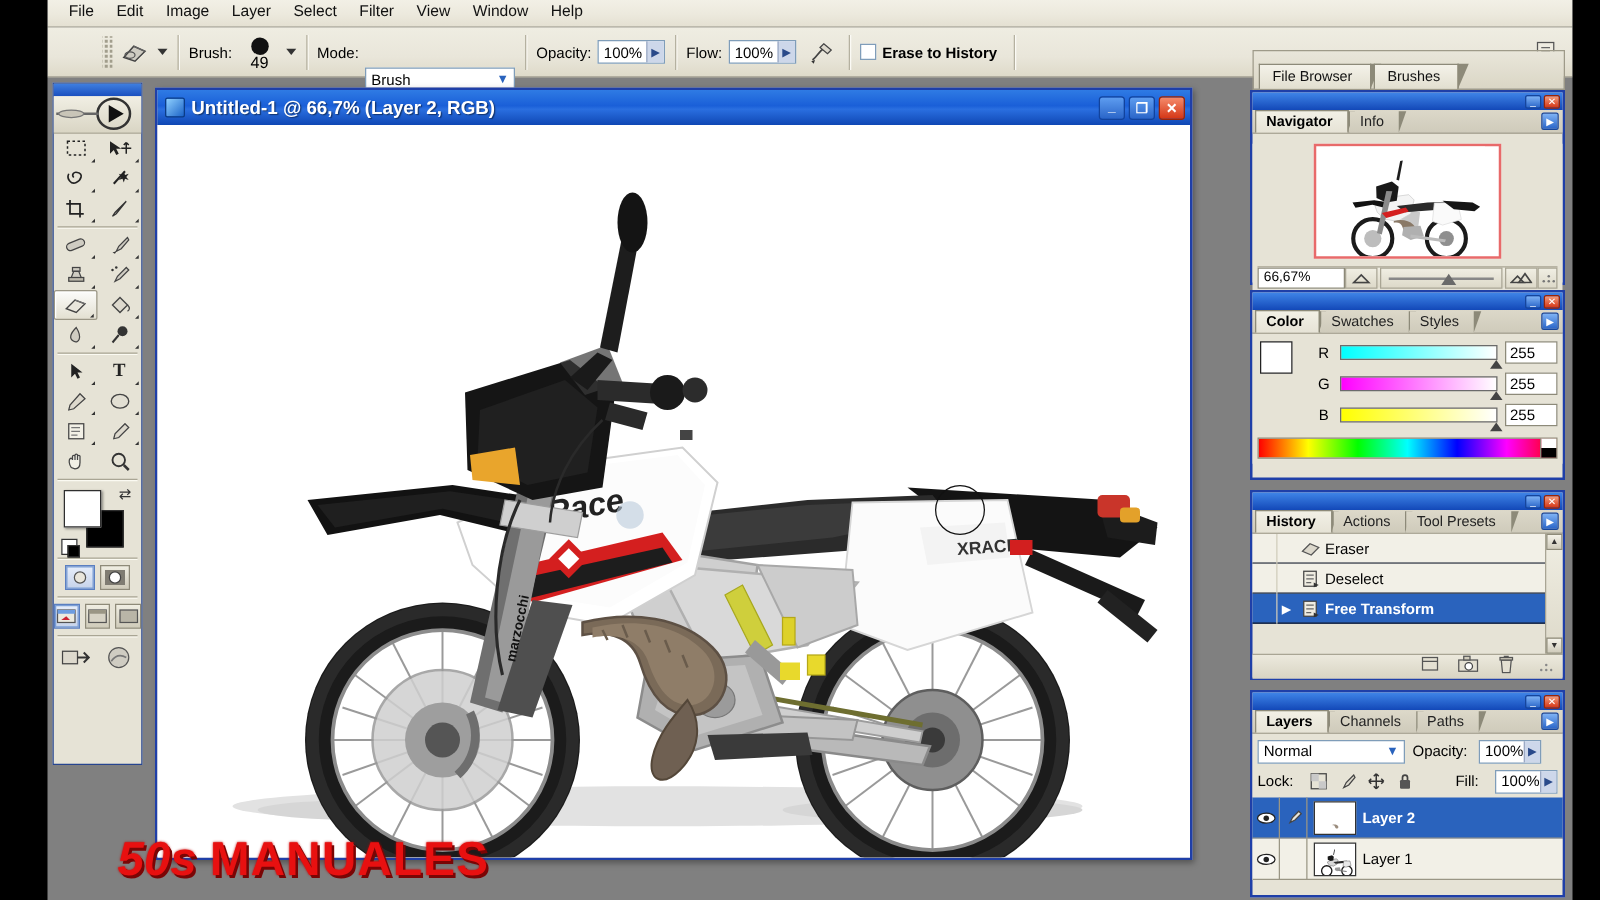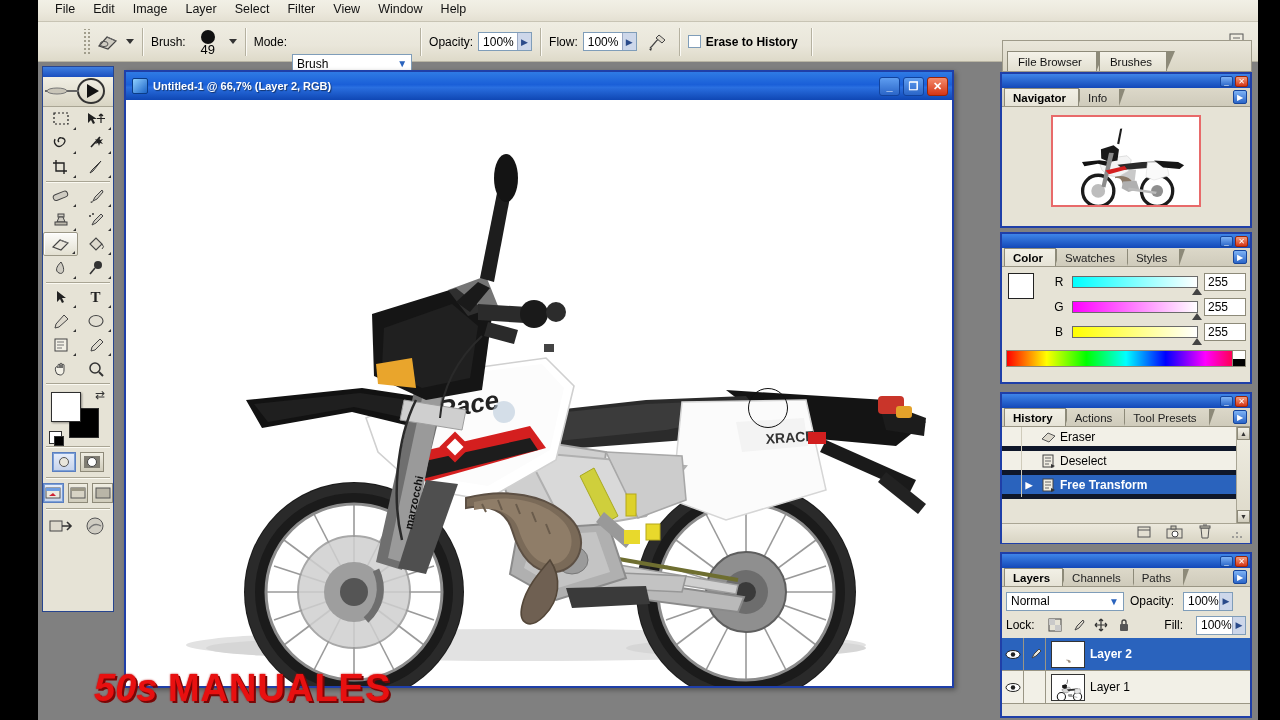--- a/index.html
+++ b/index.html
@@ -170,21 +170,21 @@
   }
   #doc .dtitle {
     height:28px; background:linear-gradient(to bottom,#2f7be4 0%,#1a5fd8 45%,#2a6fe0 55%,#0f47b4 100%);
     display:flex; align-items:center; padding-left:6px; color:#fff;
   }
   #doc .dtitle .dicon {
     width:16px;height:16px;margin-right:5px;
     background:linear-gradient(135deg,#8fd0ff,#1c64c8);
     border:1px solid #0b3c86; border-radius:2px;
   }
-  #doc .dtitle .dtxt { font-size:11px; font-weight:bold; text-shadow:1px 1px 1px rgba(0,0,0,.5); white-space:nowrap;}
+  #doc .dtitle .dtxt { font-size:15px; font-weight:bold; text-shadow:1px 1px 1px rgba(0,0,0,.5); white-space:nowrap;}
   #doc .wbtns { margin-left:auto; display:flex; gap:3px; padding-right:4px; }
   .wbtn {
     width:21px;height:19px;border:1px solid #12439d;border-radius:3px;
     display:flex;align-items:center;justify-content:center;
     font-size:11px; color:#fff; font-weight:bold;
     background:linear-gradient(to bottom,#5e9df0,#2a65c8);
   }
   .wbtn.close { background:linear-gradient(to bottom,#f58b6b,#d43515); border-color:#9c2406; }
   #canvas {
     position:absolute; left:0; top:28px; width:826px; height:586px;
@@ -267,21 +267,21 @@
   #color-swatches .b{position:absolute;left:14px;top:14px;width:26px;height:26px;background:#000;border:1px solid #222;z-index:-1;}
   #spectrum {
     height:17px; margin-top:4px; border:1px solid #8d8a79; position:relative;
     background: linear-gradient(to right,#ff0000,#ffff00,#00ff00,#00ffff,#0000ff,#ff00ff,#ff0000);
   }
   #spectrum .bw{position:absolute;right:0;top:0;width:13px;height:100%;
     background:linear-gradient(to bottom,#fff 0%,#fff 50%,#000 50%,#000 100%); border-left:1px solid #8d8a79;}
 
   
   .h-row {
-    display:flex; align-items:center; height:24px; border-bottom:5px solid #0f172a;
+    display:flex; align-items:center; height:24px; border-bottom:1px solid #0f172a;
     background:#f2f0e7; font-size:12px; color:#000;
   }
   .h-row.sel { background:#2a63bd; color:#fff; font-weight:bold; }
   .h-row .snapbox { width:20px;height:24px;border-right:1px solid #cfcbbb; }
   .h-row .arrowbox{ width:14px; display:flex;align-items:center;justify-content:center;font-size:9px;}
   .h-row .hicon { width:24px; display:flex;align-items:center;justify-content:center;}
   .h-foot {
     height:20px; background:linear-gradient(to bottom,#ece9dd,#d8d4c3);
     border-top:1px solid #a9a594; display:flex; align-items:center; justify-content:flex-end; gap:14px;
     padding-right:8px;
@@ -843,20 +843,46 @@
             <path d="M246 214 L330 188 L366 216 L356 290 L300 300 L248 276 Z" fill="#191919"></path>
             <path d="M354 178 L374 78 L388 76 L368 182 Z" fill="#1d1d1d"></path>
             <path d="M120 300 L236 288 L316 300 L300 330 L226 312 L136 328 Z" fill="#121212"></path>
             <path d="M300 238 L332 240 L276 470 L250 462 Z" fill="#8a8a8a"></path>
             <path d="M340 398 C380 388, 420 394, 444 418 C466 440, 452 470, 430 472 C404 474, 392 450, 386 430 C380 410, 362 404, 340 408 Z" fill="#8a7967"></path>
             <path d="M392 430 L482 424 L500 478 L430 500 L384 474 Z" fill="#b0b0b0"></path>
             <path d="M430 470 L618 497 L612 512 L428 488 Z" fill="#bbb"></path>
             <path d="M276 356 L404 326 L420 348 L300 382 Z" fill="#d41f1f"></path>
           </svg>
         </div>
+        <div id="nav-foot">
+          <div class="nav-zoom">66,67%</div>
+          <div class="tri-btn">
+            <svg width="16" height="10">
+                <path d="M2 9 L8 3 L14 9 Z" fill="none" stroke="#444" stroke-width="1.4"></path>
+              </svg>
+          </div>
+          <div class="nav-slider">
+            <div class="track"></div>
+              <div class="thumbm"></div>
+          </div>
+          <div class="tri-btn">
+            <svg width="18" height="10">
+                <path d="M1 9 L6 4 L11 9 Z" fill="none" stroke="#444" stroke-width="1.3"></path>
+                <path d="M7 9 L12 2 L17 9 Z" fill="none" stroke="#444" stroke-width="1.3"></path>
+              </svg>
+          </div>
+          <div class="tri-btn" style="width:16px">
+            <svg width="12" height="10">
+                <circle cx="3" cy="8" r="1" fill="#777"></circle>
+                <circle cx="7" cy="8" r="1" fill="#777"></circle>
+                <circle cx="7" cy="4" r="1" fill="#777"></circle>
+                <circle cx="11" cy="8" r="1" fill="#777"></circle>
+              </svg>
+          </div>
+        </div>
       </div>
     </div>
 
     <div class="pal" id="pal-color" style="top:232px;height:152px;">
       <div class="ptitle">
         <div class="pbtn">_</div>
         <div class="pbtn close">✕</div>
       </div>
       <div class="ptabs">
         <div class="ptab on">Color</div>

